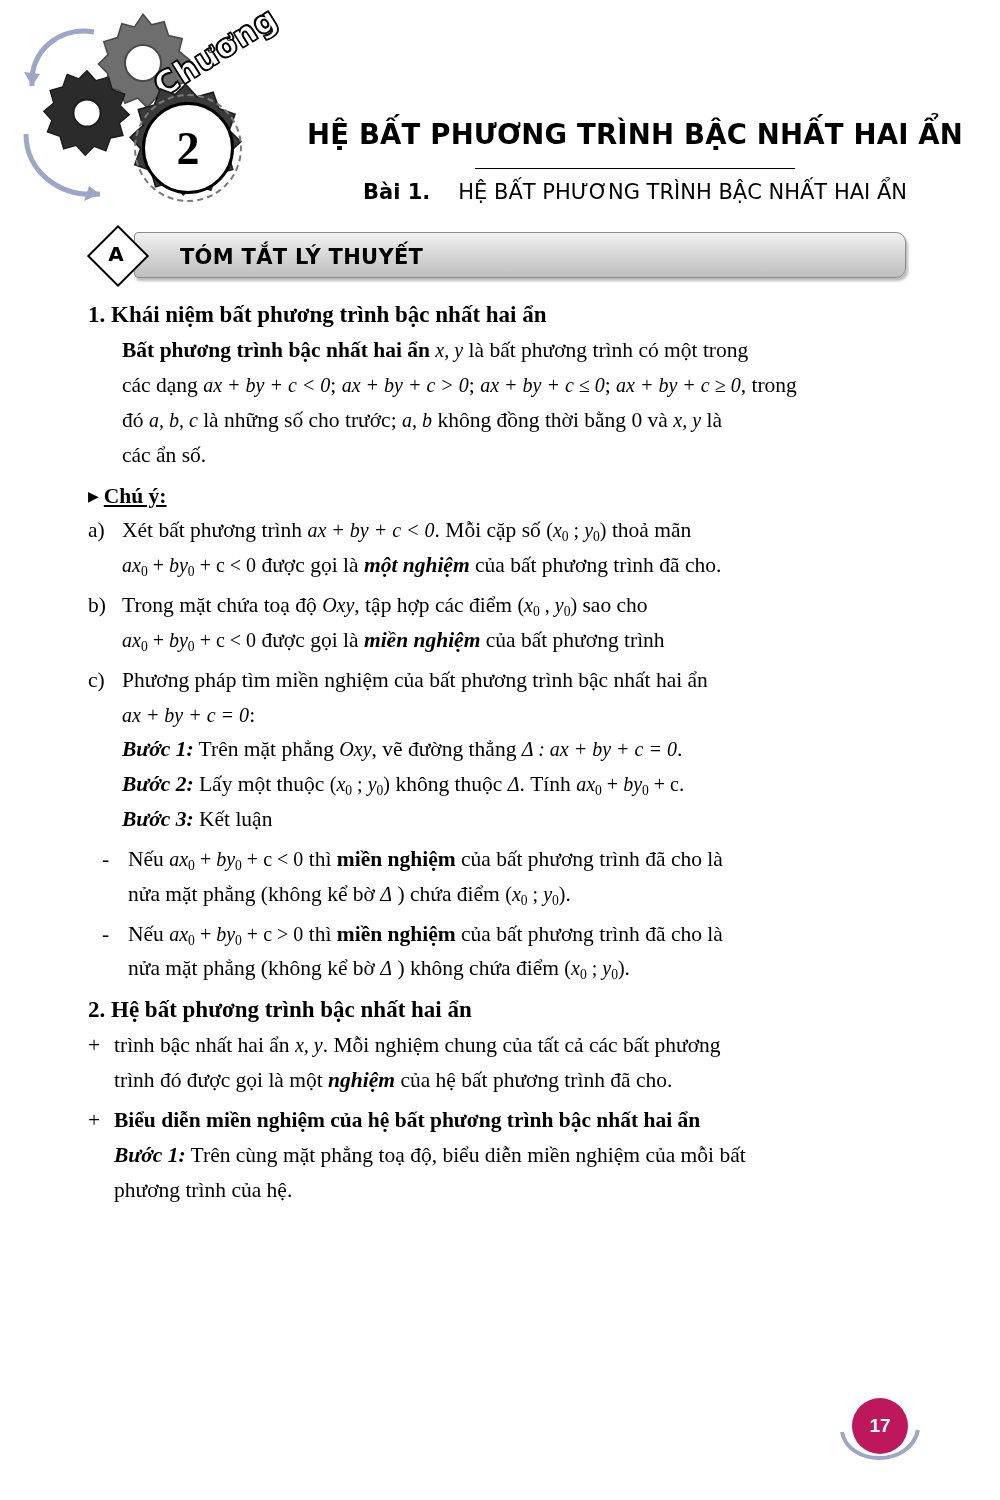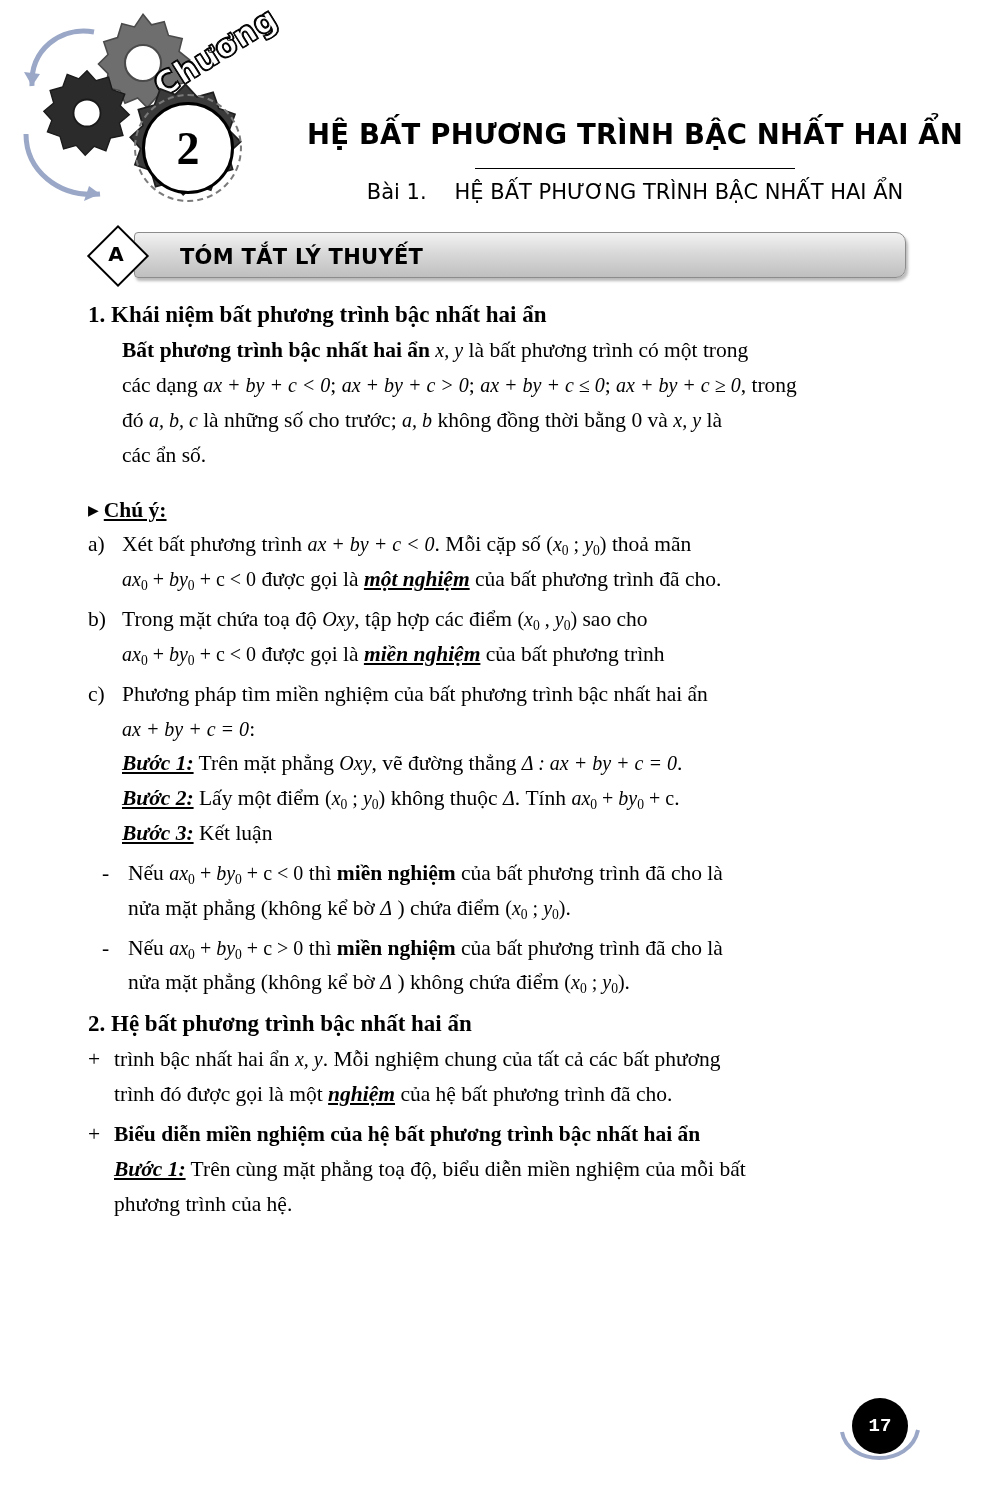--- a/index.html
+++ b/index.html
@@ -105,21 +105,21 @@
   .lesson-line {
     position: absolute;
     left: 290px;
     top: 180px;
     width: 690px;
     text-align: center;
     font-family: "DejaVu Sans", sans-serif;
     font-size: 21px;
   }
   .lesson-label {
-    font-weight: normal;
+    font-weight: bold;
     margin-right: 28px;
   }
 
   
   .section-bar {
     position: absolute;
     left: 96px;
     top: 232px;
     width: 810px;
     height: 44px;
@@ -200,21 +200,21 @@
     align-items: flex-start;
   }
   .row .marker {
     flex: 0 0 auto;
     width: 34px;
   }
   .row .marker.narrow { width: 26px; }
   .row .body { flex: 1 1 auto; }
 
   .b { font-weight: bold; }
-  .bi { font-weight: bold; font-style: italic; text-decoration: underline; }
+  .bi { font-weight: bold; font-style: italic; }
   .u { text-decoration: underline; }
 
   .math {
     font-family: "Liberation Serif", serif;
     font-style: italic;
     font-size: 20px;
     white-space: nowrap;
   }
   .math .op { font-style: normal; }
   .math sub {
@@ -231,26 +231,26 @@
   }
 
   
   .page-num {
     position: absolute;
     left: 852px;
     top: 1398px;
     width: 56px;
     height: 56px;
     border-radius: 50%;
-    background: #000000;
+    background: #be185d;
     color: #fff;
     display: flex;
     align-items: center;
     justify-content: center;
-    font-family: Liberation Mono, monospace;
+    font-family: Liberation Sans, sans-serif;
     font-weight: bold;
     font-size: 19px;
   }
   .page-num-arc {
     position: absolute;
     left: 838px;
     top: 1414px;
     width: 84px;
     height: 60px;
   }
@@ -341,21 +341,21 @@
         <span class="math">a, b, c</span>
         <span>là những số cho trước;</span>
         <span class="math">a, b</span>
         <span>không đồng thời bằng 0 và</span>
         <span class="math">x, y</span>
         <span>là</span>
       </p>
       <p>các ẩn số.</p>
     </div>
 
-    <p class="blk" style="margin-top:20px;">
+    <p class="blk" style="margin-top:6px;">
       <span class="tri">▶</span><span class="b u">Chú ý:</span>
     </p>
 
     <div class="row blk just">
       <div class="marker">a)</div>
       <div class="body">
         <p style="text-align:justify;">
           <span>Xét bất phương trình</span>
           <span class="math">ax + by + c &lt; 0</span><span>. Mỗi cặp số</span>
           <span class="math paren">(<span style="font-style:italic">x</span><sub>0</sub> ; <span style="font-style:italic">y</span><sub>0</sub>)</span>
@@ -396,21 +396,21 @@
           <span class="math">ax + by + c = 0</span><span>:</span>
         </p>
         <p>
           <span class="bi">Bước 1:</span>
           <span>Trên mặt phẳng</span>
           <span class="math">Oxy</span><span>, vẽ đường thẳng</span>
           <span class="math">Δ : ax + by + c = 0</span><span>.</span>
         </p>
         <p>
           <span class="bi">Bước 2:</span>
-          <span>Lấy một điểm</span>
+          <span>Lấy một thuộc</span>
           <span class="math paren">(<span style="font-style:italic">x</span><sub>0</sub> ; <span style="font-style:italic">y</span><sub>0</sub>)</span>
           <span>không thuộc</span>
           <span class="math">Δ</span><span>. Tính</span>
           <span class="math"><span style="font-style:italic">ax</span><sub>0</sub> <span class="op">+</span> <span style="font-style:italic">by</span><sub>0</sub> <span class="op">+ c</span></span><span>.</span>
         </p>
         <p>
           <span class="bi">Bước 3:</span>
           <span>Kết luận</span>
         </p>
       </div>

